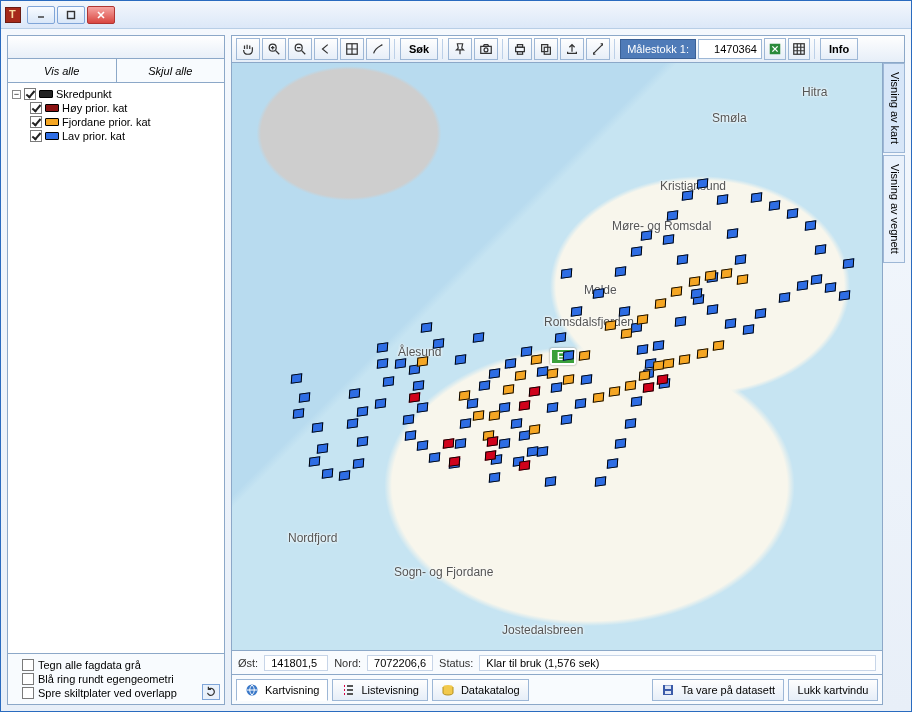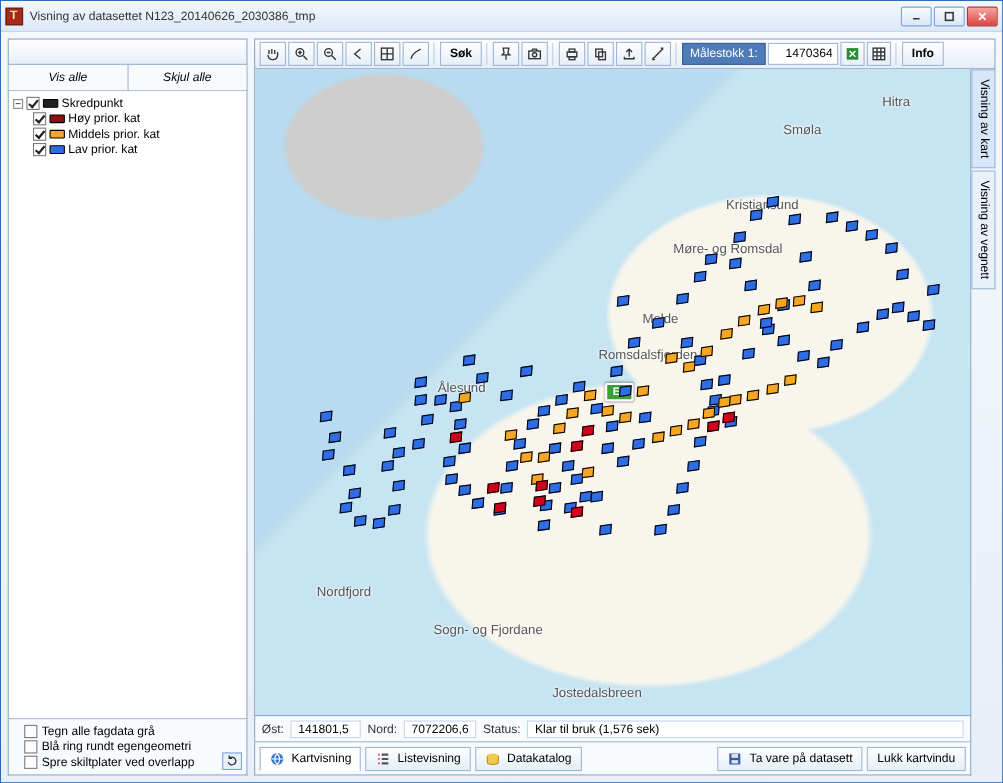--- a/index.html
+++ b/index.html
@@ -115,21 +115,20 @@
   
   .stroke { stroke:#333; stroke-width:1.4; fill:none; }
 </style>
 </head>
 <body>
 
 <div class="window">
 
   <div class="titlebar">
     <div class="appicon"></div>
-    <div class="title">Visning av datasettet N123_20140626_2030386_tmp</div>
     <div class="winbtns">
       <div class="winbtn">
         <svg viewBox="0 0 10 10">
             <path class="stroke" d="M2 7 H8"></path>
           </svg>
       </div>
       <div class="winbtn">
         <svg viewBox="0 0 10 10">
             <rect class="stroke" x="1.5" y="1.5" width="7" height="7"></rect>
           </svg>
@@ -161,21 +160,21 @@
         </div>
         <div class="tree-children">
             <div class="tree-node">
               <div class="cb checked"></div>
               <div class="swatch" style="background:#8a1212"></div>
               <span>Høy prior. kat</span>
             </div>
             <div class="tree-node">
               <div class="cb checked"></div>
               <div class="swatch" style="background:#f5a623"></div>
-              <span>Middels prior. kat</span>
+              <span>Fjordane prior. kat</span>
             </div>
             <div class="tree-node">
               <div class="cb checked"></div>
               <div class="swatch" style="background:#2e6de4"></div>
               <span>Lav prior. kat</span>
             </div>
           </div>
       </div>
 
       <div class="left-bottom">

